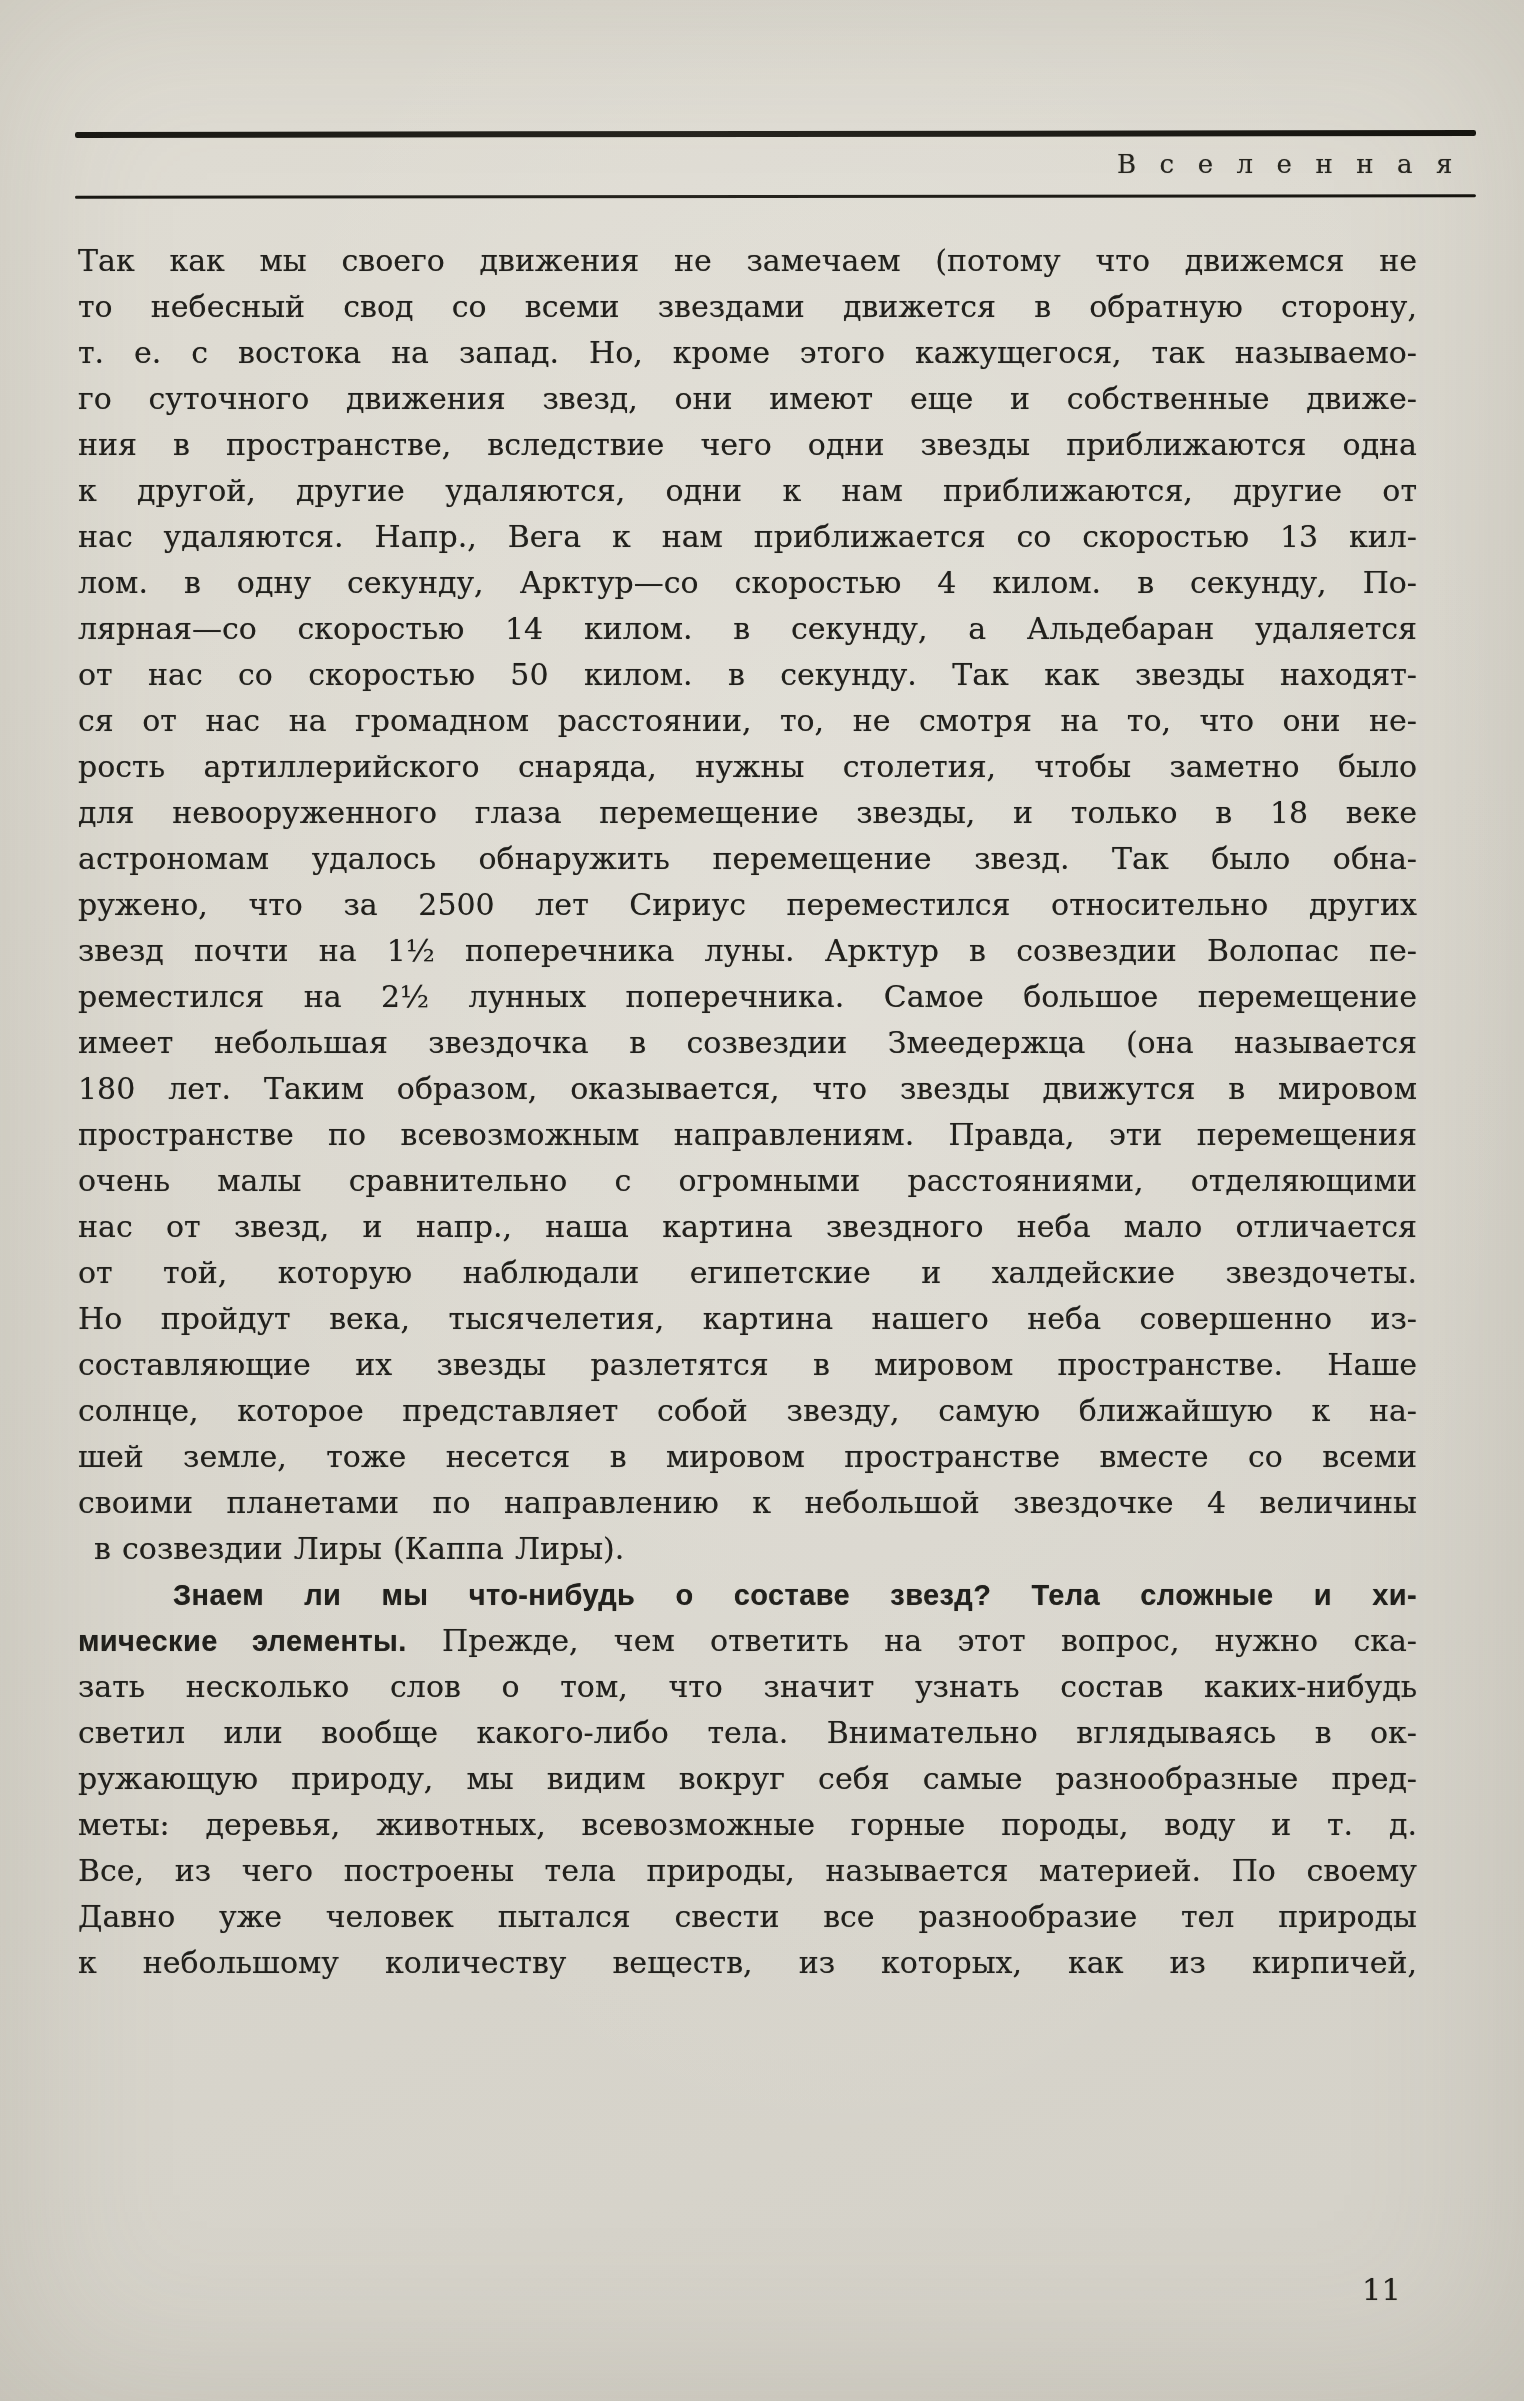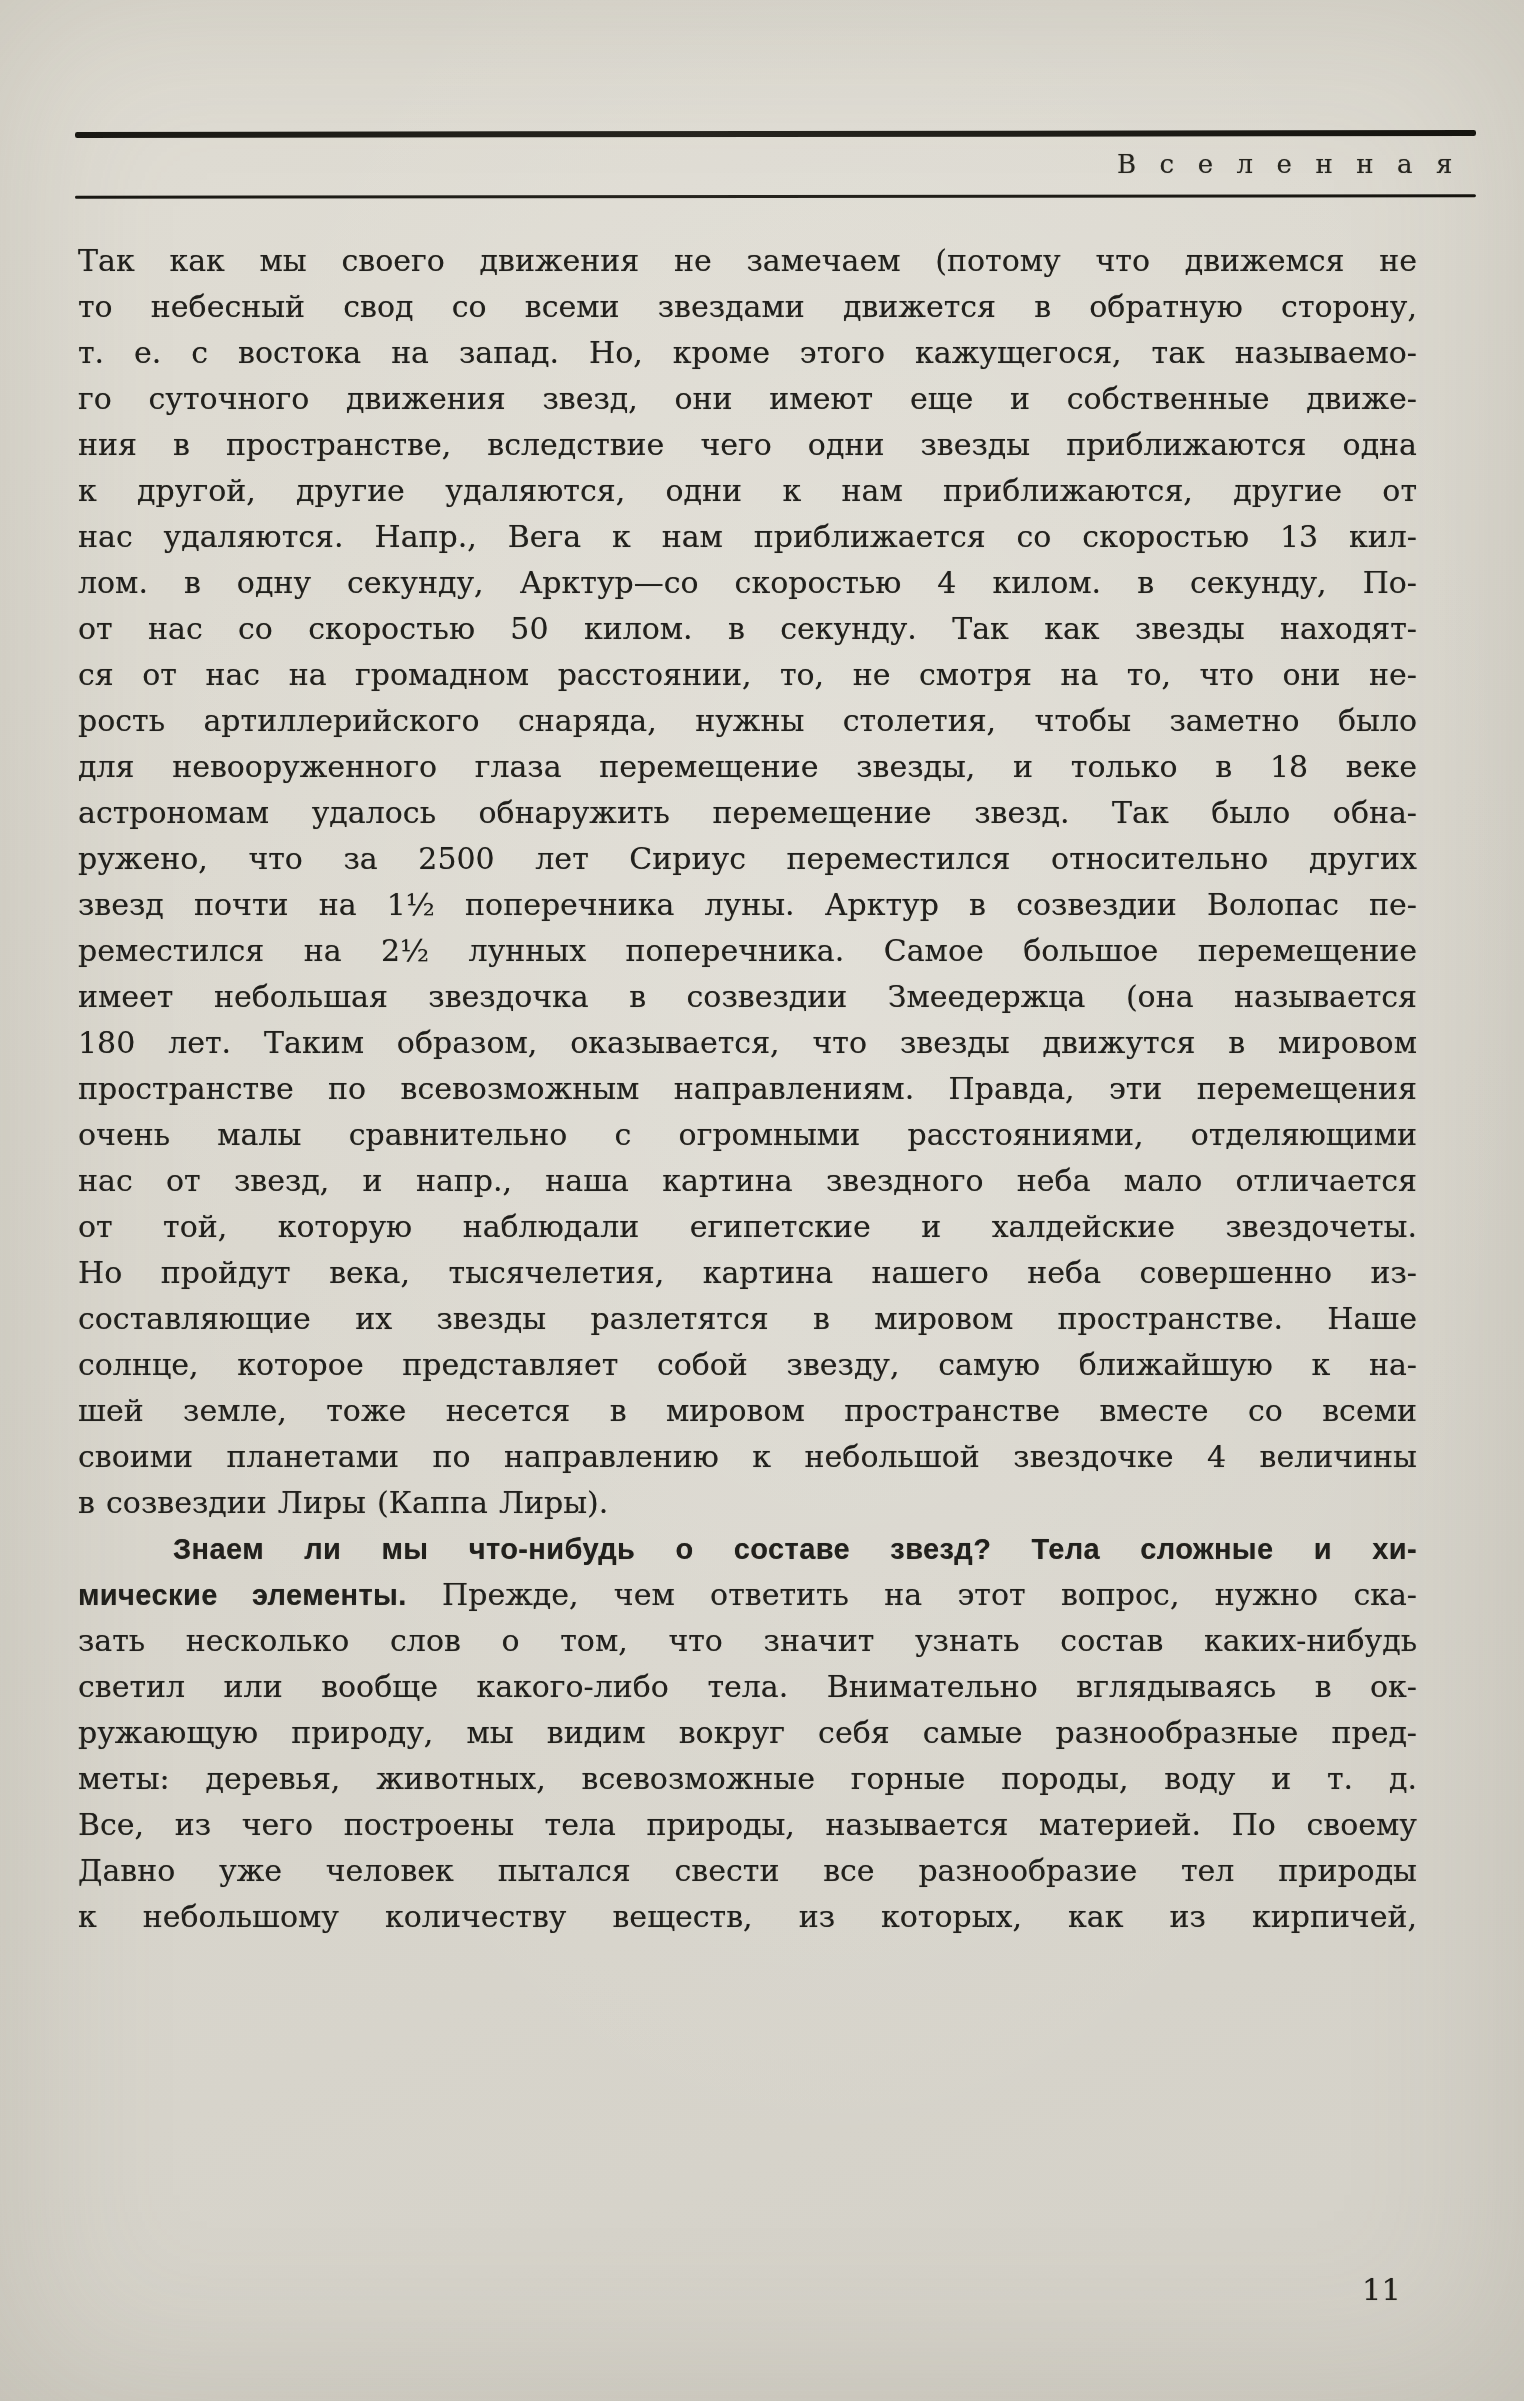--- a/index.html
+++ b/index.html
@@ -44,21 +44,21 @@
     text-shadow:0 0 0.8px rgba(28,27,22,.45);
   }
   .line{
     height:var(--lh);line-height:var(--lh);
     text-align:justify;
     -moz-text-align-last:justify;
     text-align-last:justify;
     word-spacing:1.6px;
   }
   .line.no-just{
-    text-align-last:left;-moz-text-align-last:left;
+    text-align-last:left;margin-left:16px;-moz-text-align-last:left;
   }
   .line.indent{ padding-left:95px; }
   .bold-run{
     font-family:"Liberation Sans", sans-serif;
     font-weight:bold;
     font-size:29px;
     letter-spacing:0.4px;
   }
   .page-number{
     position:absolute;left:1362px;top:2272px;
@@ -112,20 +112,21 @@
   <div class="rule rule-bottom"></div>
   <div class="body-text">
       <div class="line"><span>Так как мы своего движения не замечаем (потому что движемся не</span></div>
       <div class="line"><span>то небесный свод со всеми звездами движется в обратную сторону,</span></div>
       <div class="line"><span>т. е. с востока на запад. Но, кроме этого кажущегося, так называемо-</span></div>
       <div class="line"><span>го суточного движения звезд, они имеют еще и собственные движе-</span></div>
       <div class="line"><span>ния в пространстве, вследствие чего одни звезды приближаются одна</span></div>
       <div class="line"><span>к другой, другие удаляются, одни к нам приближаются, другие от</span></div>
       <div class="line"><span>нас удаляются. Напр., Вега к нам приближается со скоростью 13 кил-</span></div>
       <div class="line"><span>лом. в одну секунду, Арктур—со скоростью 4 килом. в секунду, По-</span></div>
+      <div class="line"><span>лярная—со скоростью 14 килом. в секунду, а Альдебаран удаляется</span></div>
       <div class="line"><span>от нас со скоростью 50 килом. в секунду. Так как звезды находят-</span></div>
       <div class="line"><span>ся от нас на громадном расстоянии, то, не смотря на то, что они не-</span></div>
       <div class="line"><span>рость артиллерийского снаряда, нужны столетия, чтобы заметно было</span></div>
       <div class="line"><span>для невооруженного глаза перемещение звезды, и только в 18 веке</span></div>
       <div class="line"><span>астрономам удалось обнаружить перемещение звезд. Так было обна-</span></div>
       <div class="line"><span>ружено, что за 2500 лет Сириус переместился относительно других</span></div>
       <div class="line"><span>звезд почти на 1½ поперечника луны. Арктур в созвездии Волопас пе-</span></div>
       <div class="line"><span>реместился на 2½ лунных поперечника. Самое большое перемещение</span></div>
       <div class="line"><span>имеет небольшая звездочка в созвездии Змеедержца (она называется</span></div>
       <div class="line"><span>180 лет. Таким образом, оказывается, что звезды движутся в мировом</span></div>

